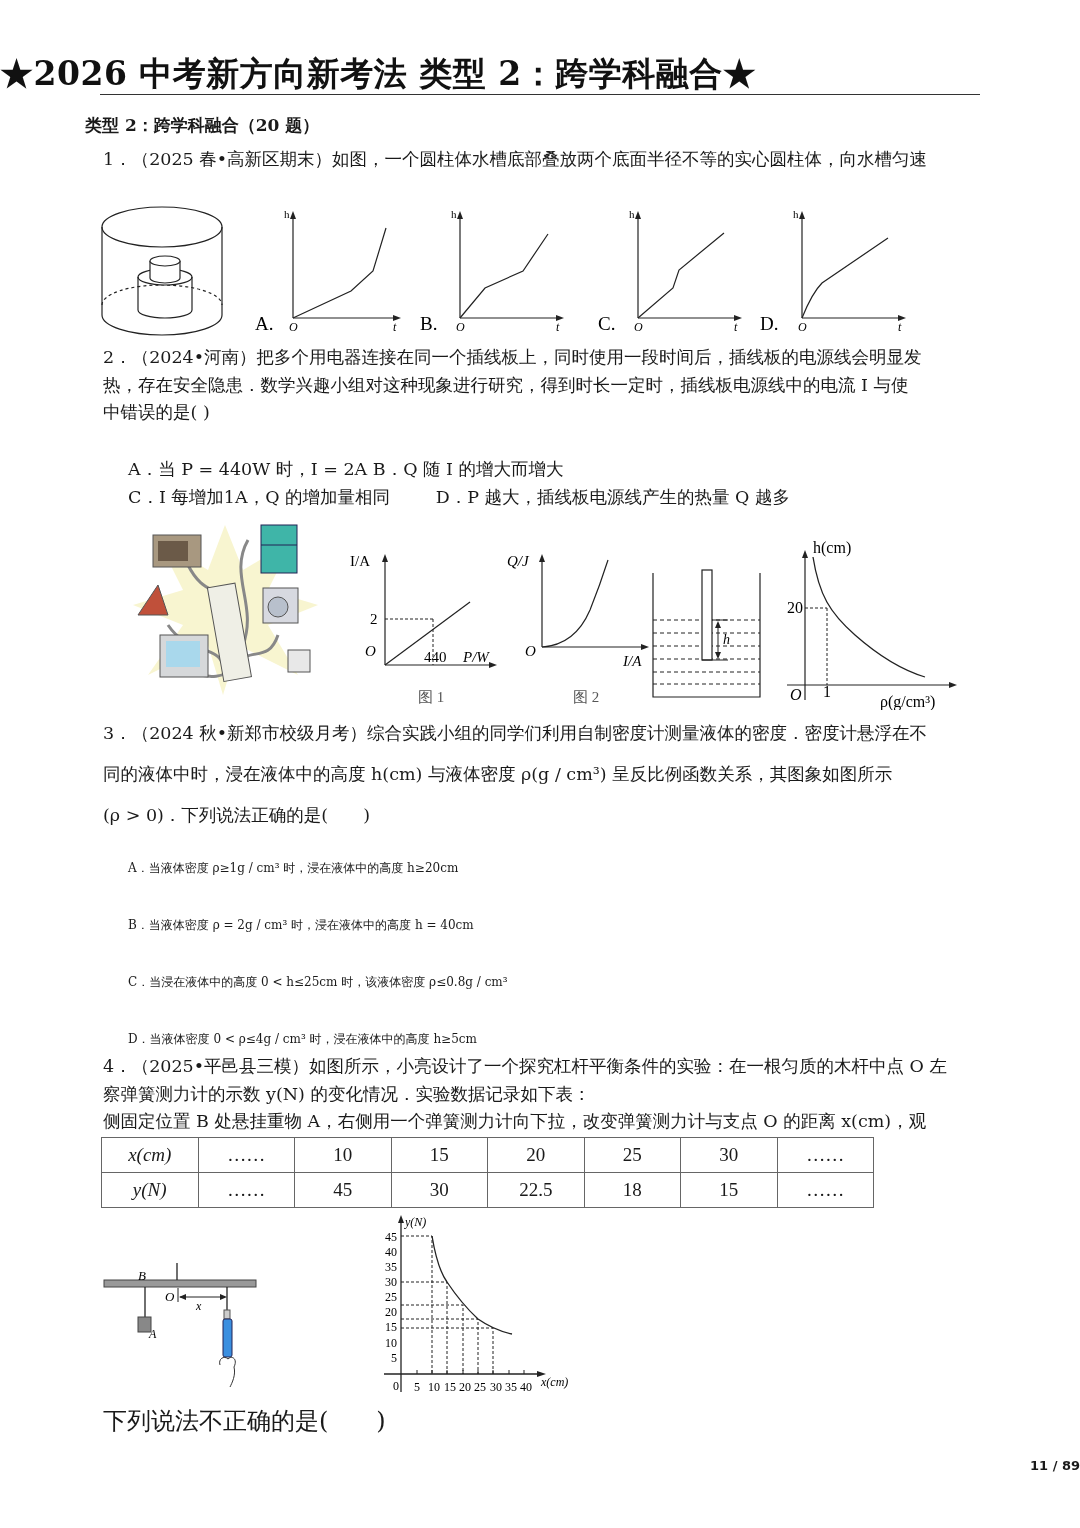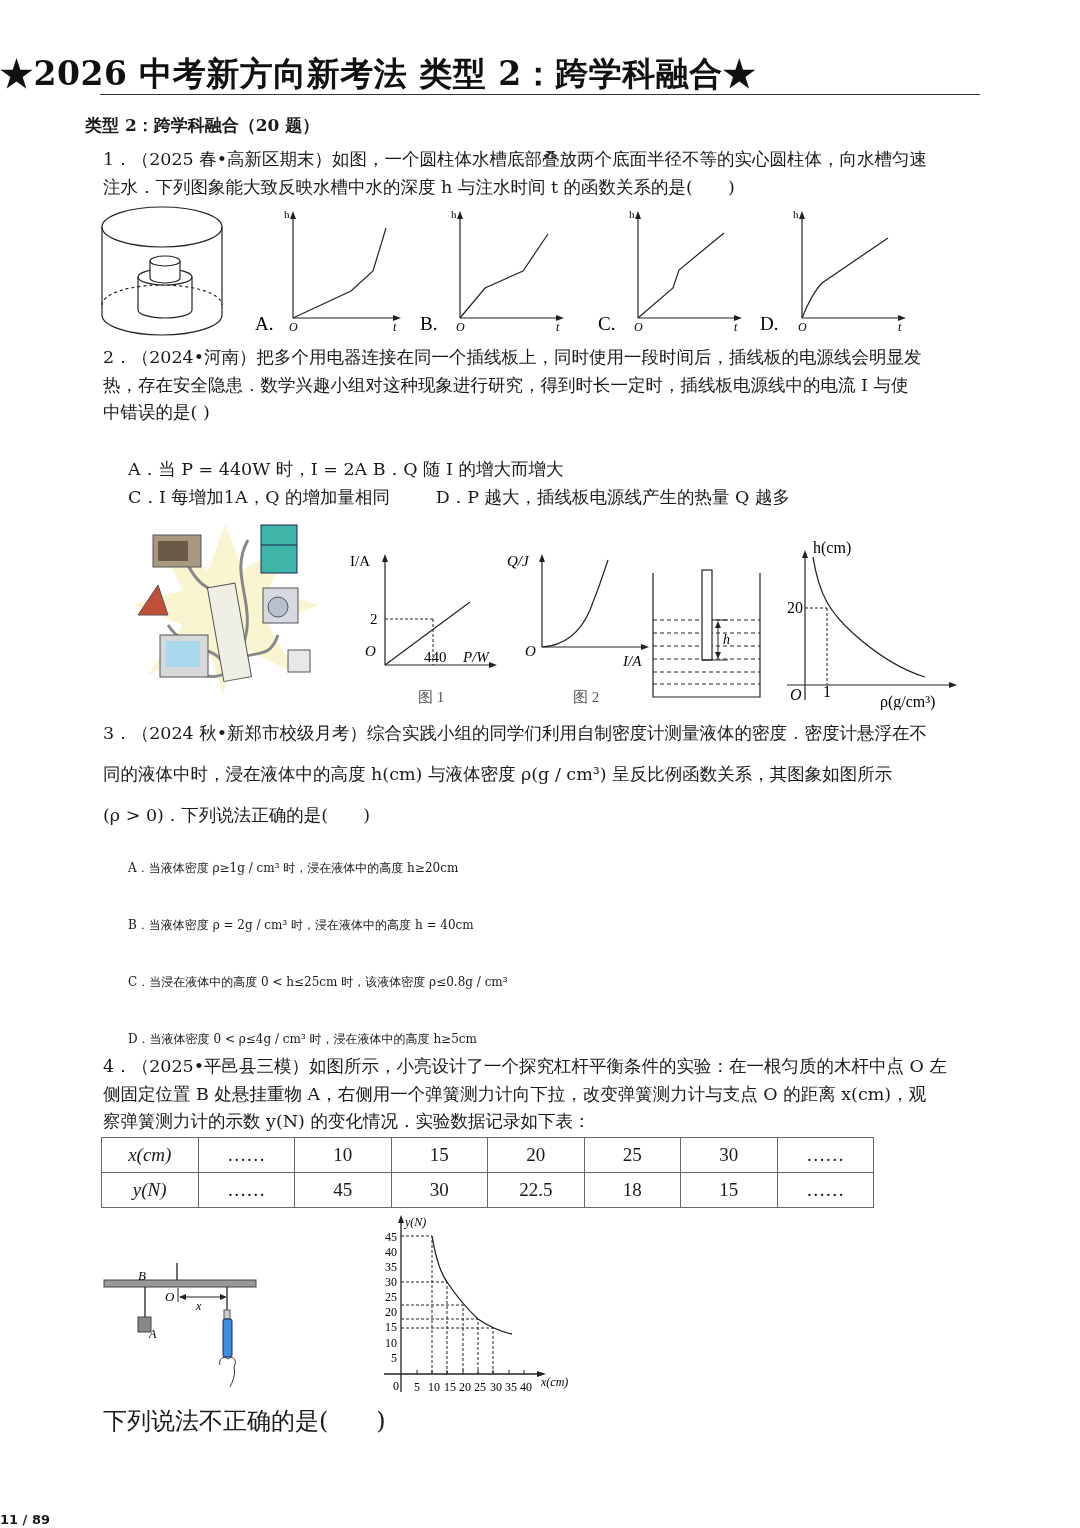--- a/index.html
+++ b/index.html
@@ -4,35 +4,34 @@
 <style>
   * { box-sizing: border-box; margin: 0; padding: 0; }
   html, body { width: 1080px; height: 1528px; background: #ffffff; overflow: hidden; }
   body { font-family: "DejaVu Serif", "Liberation Serif", serif; color: #1a1a1a; position: relative; }
   .abs { position: absolute; }
   .title { left: 0; width: 1080px; top: 52px; text-align: left; font-size: 33px; font-weight: bold; letter-spacing: 0.5px; color: #111; }
   .rule { left: 100px; width: 880px; top: 94px; border-top: 1.5px solid #333; }
   .section { left: 85px; top: 114px; font-size: 17px; font-weight: bold; }
   .para { left: 103px; width: 876px; font-size: 17.5px; line-height: 27.5px; text-align: justify; }
   .opt { font-size: 17.5px; line-height: 27px; }
-  .pageno { left: 0; width: 1080px; top: 1512px; text-align: left; font-family: "DejaVu Sans", sans-serif; font-weight: bold; font-size: 13px; }
+  .pageno { left: 0; width: 1080px; top: 1458px; text-align: right; font-family: "DejaVu Sans", sans-serif; font-weight: bold; font-size: 13px; }
   table.data { border-collapse: collapse; font-family: "Liberation Serif", serif; font-size: 19px; }
   table.data td { border: 1px solid #666; height: 35px; text-align: center; width: 96.5px; }
   svg text { font-family: "Liberation Serif", serif; }
 </style>
 </head>
 <body>
 
 <div class="abs title">★2026 中考新方向新考法  类型 2：跨学科融合★</div>
 <div class="abs rule"></div>
 <div class="abs section">类型 2：跨学科融合（20 题）</div>
 
 <div class="abs para" style="top:146px">
   <div>1．（2025 春•高新区期末）如图，一个圆柱体水槽底部叠放两个底面半径不等的实心圆柱体，向水槽匀速</div>
-  <div>注水．下列图象能大致反映水槽中水的深度 h 与注水时间 t 的函数关系的是(　　)</div>
 </div>
 
 <svg class="abs" style="left:100px;top:205px" width="880" height="135">
 
   <g fill="none" stroke="#222" stroke-width="1.2">
     <ellipse cx="62" cy="22" rx="60" ry="20"></ellipse>
     <line x1="2" y1="22" x2="2" y2="110"></line>
     <line x1="122" y1="22" x2="122" y2="110"></line>
     <path d="M2 110 A60 20 0 0 0 122 110"></path>
     <path d="M2 100 A60 20 0 0 1 122 100" stroke-dasharray="3,3"></path>
@@ -198,22 +197,22 @@
 </div>
 <div class="abs" style="left:128px;top:840px;font-size:12px;line-height:57px">
   <div>A．当液体密度 ρ≥1g / cm³ 时，浸在液体中的高度 h≥20cm</div>
   <div>B．当液体密度 ρ = 2g / cm³ 时，浸在液体中的高度 h = 40cm</div>
   <div>C．当浸在液体中的高度 0 &lt; h≤25cm 时，该液体密度 ρ≤0.8g / cm³</div>
   <div>D．当液体密度 0 &lt; ρ≤4g / cm³ 时，浸在液体中的高度 h≥5cm</div>
 </div>
 
 <div class="abs para" style="top:1053px">
   <div>4．（2025•平邑县三模）如图所示，小亮设计了一个探究杠杆平衡条件的实验：在一根匀质的木杆中点 O 左</div>
+  <div>察弹簧测力计的示数 y(N) 的变化情况．实验数据记录如下表：</div>
   <div>侧固定位置 B 处悬挂重物 A，右侧用一个弹簧测力计向下拉，改变弹簧测力计与支点 O 的距离 x(cm)，观</div>
-  <div>察弹簧测力计的示数 y(N) 的变化情况．实验数据记录如下表：</div>
 </div>
 
 <table class="abs data" style="left:101px;top:1137px">
   <tbody>
       <tr>
     <td style="font-style:italic">x(cm)</td>
     <td>……</td>
     <td>10</td>
     <td>15</td>
     <td>20</td>

